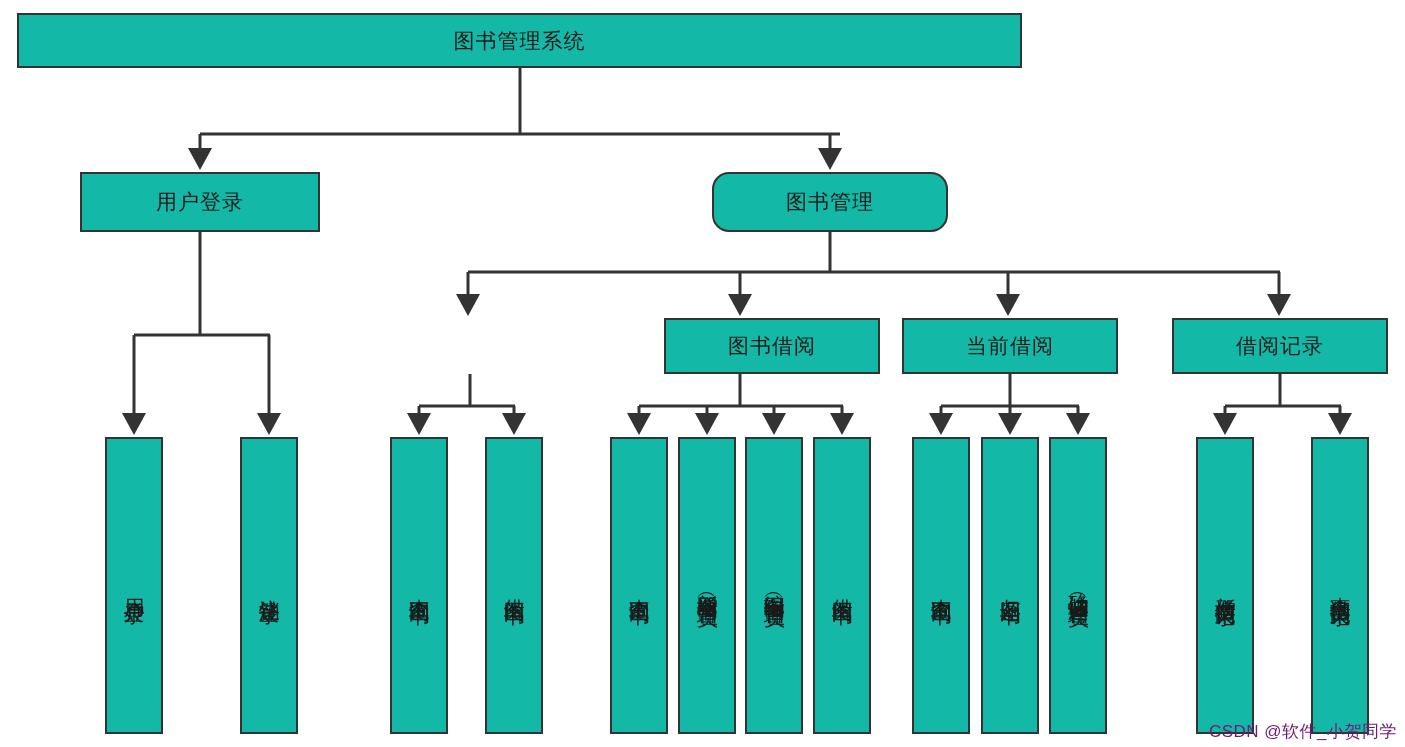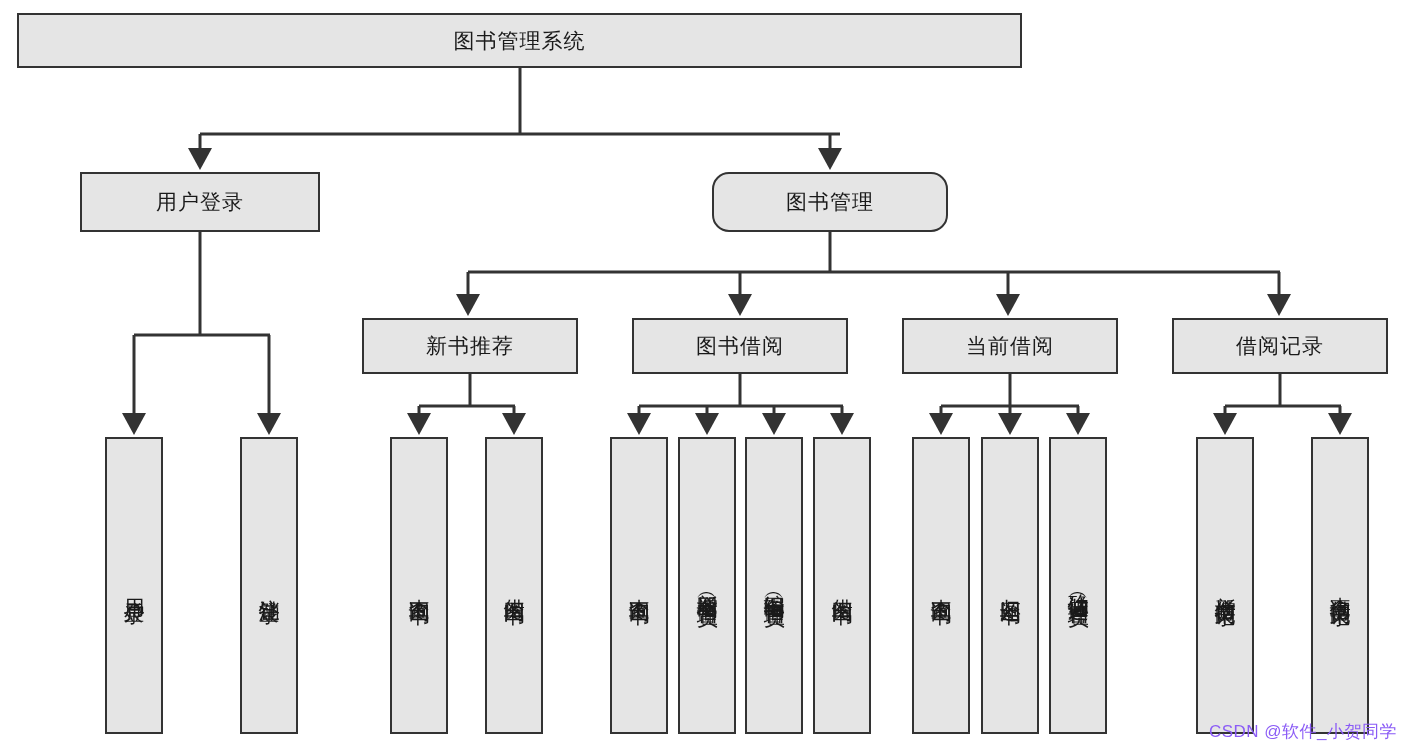--- a/index.html
+++ b/index.html
@@ -22,21 +22,21 @@
     left: 0;
     top: 0;
     width: 1405px;
     height: 747px;
     pointer-events: none;
   }
   .node {
     position: absolute;
     box-sizing: border-box;
     border: 2px solid #333333;
-    background: #e5e5e5;
+    background: #14b8a6;
     display: flex;
     align-items: center;
     justify-content: center;
     color: #1a1a1a;
   }
   .node.horiz {
     font-size: 21px;
     letter-spacing: 1px;
     line-height: 1.2;
   }
@@ -55,21 +55,21 @@
     writing-mode: vertical-rl;
     text-orientation: upright;
     display: block;
     white-space: nowrap;
   }
   #watermark {
     position: absolute;
     right: 8px;
     bottom: 4px;
     font-size: 17px;
-    color: #8b5cf6;
+    color: #701a75;
     letter-spacing: 0.5px;
     white-space: nowrap;
   }
 </style>
 </head>
 <body>
 
 <div id="canvas">
 
   <svg class="edges" viewBox="0 0 1405 747">
@@ -126,24 +126,21 @@
     <span>图书管理系统</span>
   </div>
 
   <div class="node horiz" style="left:80px; top:172px; width:240px; height:60px;">
     <span>用户登录</span>
   </div>
   <div class="node horiz" style="left:712px; top:172px; width:236px; height:60px;border-radius:17px;">
     <span>图书管理</span>
   </div>
 
-  <div class="node horiz" style="left:362px; top:318px; width:216px; height:56px;">
-    <span>新书推荐</span>
-  </div>
-  <div class="node horiz" style="left:632px; top:318px; width:216px; height:56px;justify-content:center;">
+  <div class="node horiz" style="left:664px; top:318px; width:216px; height:56px;justify-content:center;">
     <span>图书借阅</span>
   </div>
   <div class="node horiz" style="left:1172px; top:318px; width:216px; height:56px;">
     <span>借阅记录</span>
   </div>
   <div class="node horiz" style="left:902px; top:318px; width:216px; height:56px;">
     <span>当前借阅</span>
   </div>
 
   <div class="node vert" style="left:105px; top:437px; width:58px; height:297px;">

